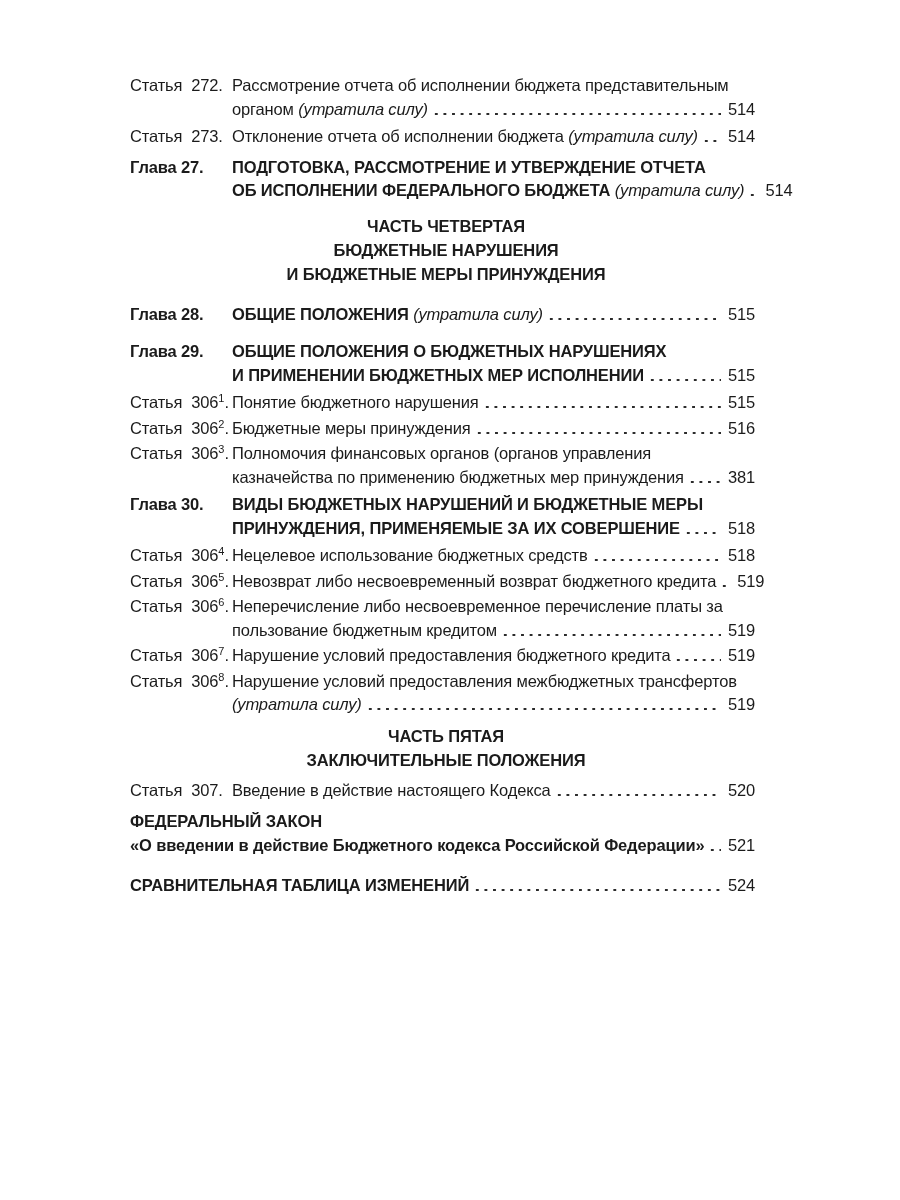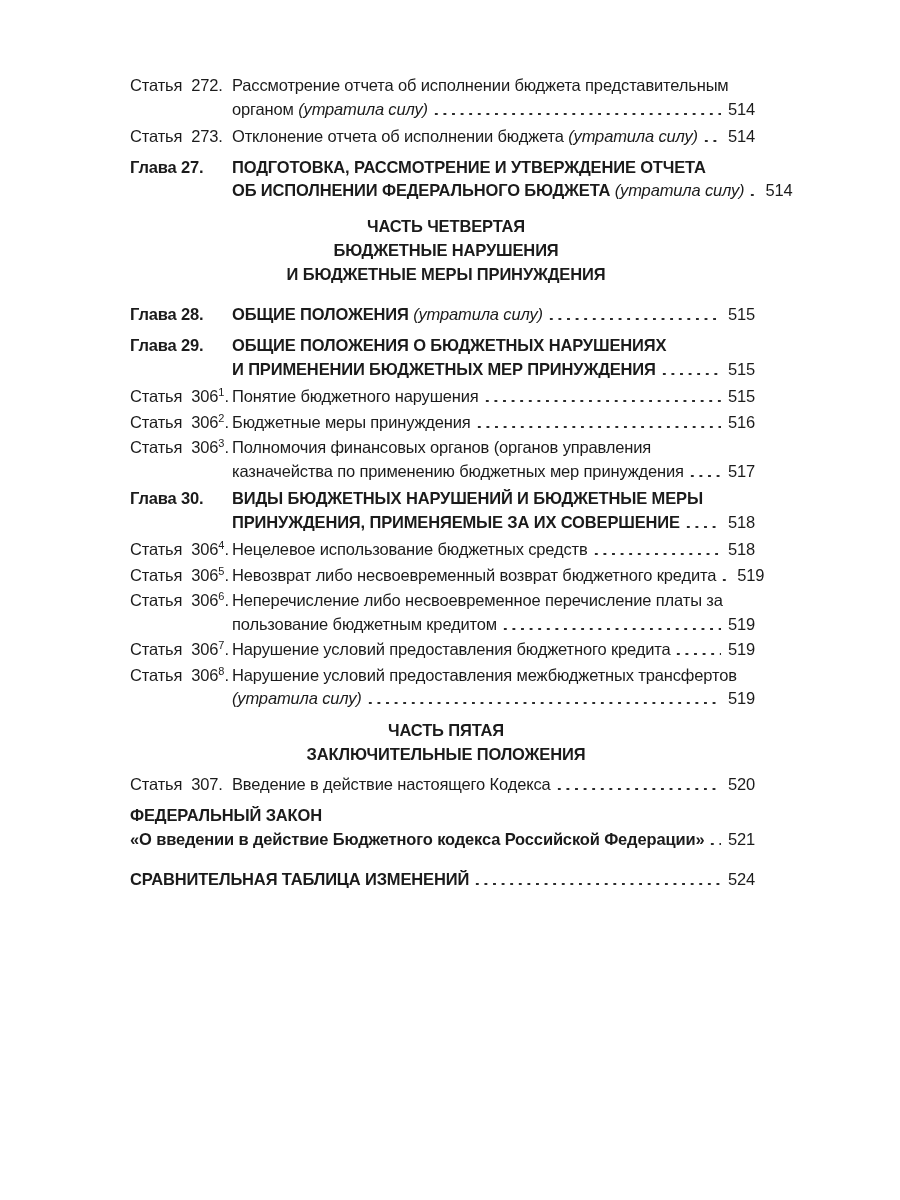--- a/index.html
+++ b/index.html
@@ -51,21 +51,21 @@
 
   sup { font-size: 11px; line-height: 0; letter-spacing: 0; }
 
   
   .mt2  { margin-top: 2px; }
   .mt4  { margin-top: 4px; }
   .mt6  { margin-top: 4px; }
   .mt7  { margin-top: 7px; }
   .mt8  { margin-top: 8px; }
   .mt11 { margin-top: 11px; }
-  .mt14 { margin-top: 8px; }
+  .mt14 { margin-top: 14px; }
   .mt17 { margin-top: 17px; }
 </style>
 </head>
 <body>
 
 <div class="page">
   <div class="toc">
 
     <div class="row">
       <span class="lbl"><span>Статья  272</span><sup></sup><span>.</span></span>
@@ -123,21 +123,21 @@
       </span>
     </div>
 
     <div class="row chapter mt14">
       <span class="lbl"><span>Глава 29</span><sup></sup><span>.</span></span>
       <span class="bodycol">
         <span class="line noleader">
             <span class="t"><span class="tp">ОБЩИЕ ПОЛОЖЕНИЯ О БЮДЖЕТНЫХ НАРУШЕНИЯХ</span><span class="ti"></span></span>
           </span>
         <span class="line">
-            <span class="t"><span class="tp">И ПРИМЕНЕНИИ БЮДЖЕТНЫХ МЕР ПРИНУЖДЕНИЯ</span><span class="ti"></span></span>
+            <span class="t"><span class="tp">И ПРИМЕНЕНИИ БЮДЖЕТНЫХ МЕР ИСПОЛНЕНИИ</span><span class="ti"></span></span>
             <span class="leader"></span>
             <span class="pg">515</span>
           </span>
       </span>
     </div>
 
     <div class="row mt6">
       <span class="lbl"><span>Статья  306</span><sup>1</sup><span>.</span></span>
       <span class="bodycol">
         <span class="line">
@@ -161,21 +161,21 @@
 
     <div class="row mt2">
       <span class="lbl"><span>Статья  306</span><sup>3</sup><span>.</span></span>
       <span class="bodycol">
         <span class="line noleader">
             <span class="t"><span class="tp">Полномочия финансовых органов (органов управления</span><span class="ti"></span></span>
           </span>
         <span class="line">
             <span class="t"><span class="tp">казначейства по применению бюджетных мер принуждения</span><span class="ti"></span></span>
             <span class="leader"></span>
-            <span class="pg">517</span>
+            <span class="pg">381</span>
           </span>
       </span>
     </div>
 
     <div class="row chapter mt6">
       <span class="lbl"><span>Глава 30</span><sup></sup><span>.</span></span>
       <span class="bodycol">
         <span class="line noleader">
             <span class="t"><span class="tp">ВИДЫ БЮДЖЕТНЫХ НАРУШЕНИЙ И БЮДЖЕТНЫЕ МЕРЫ</span><span class="ti"></span></span>
           </span>

